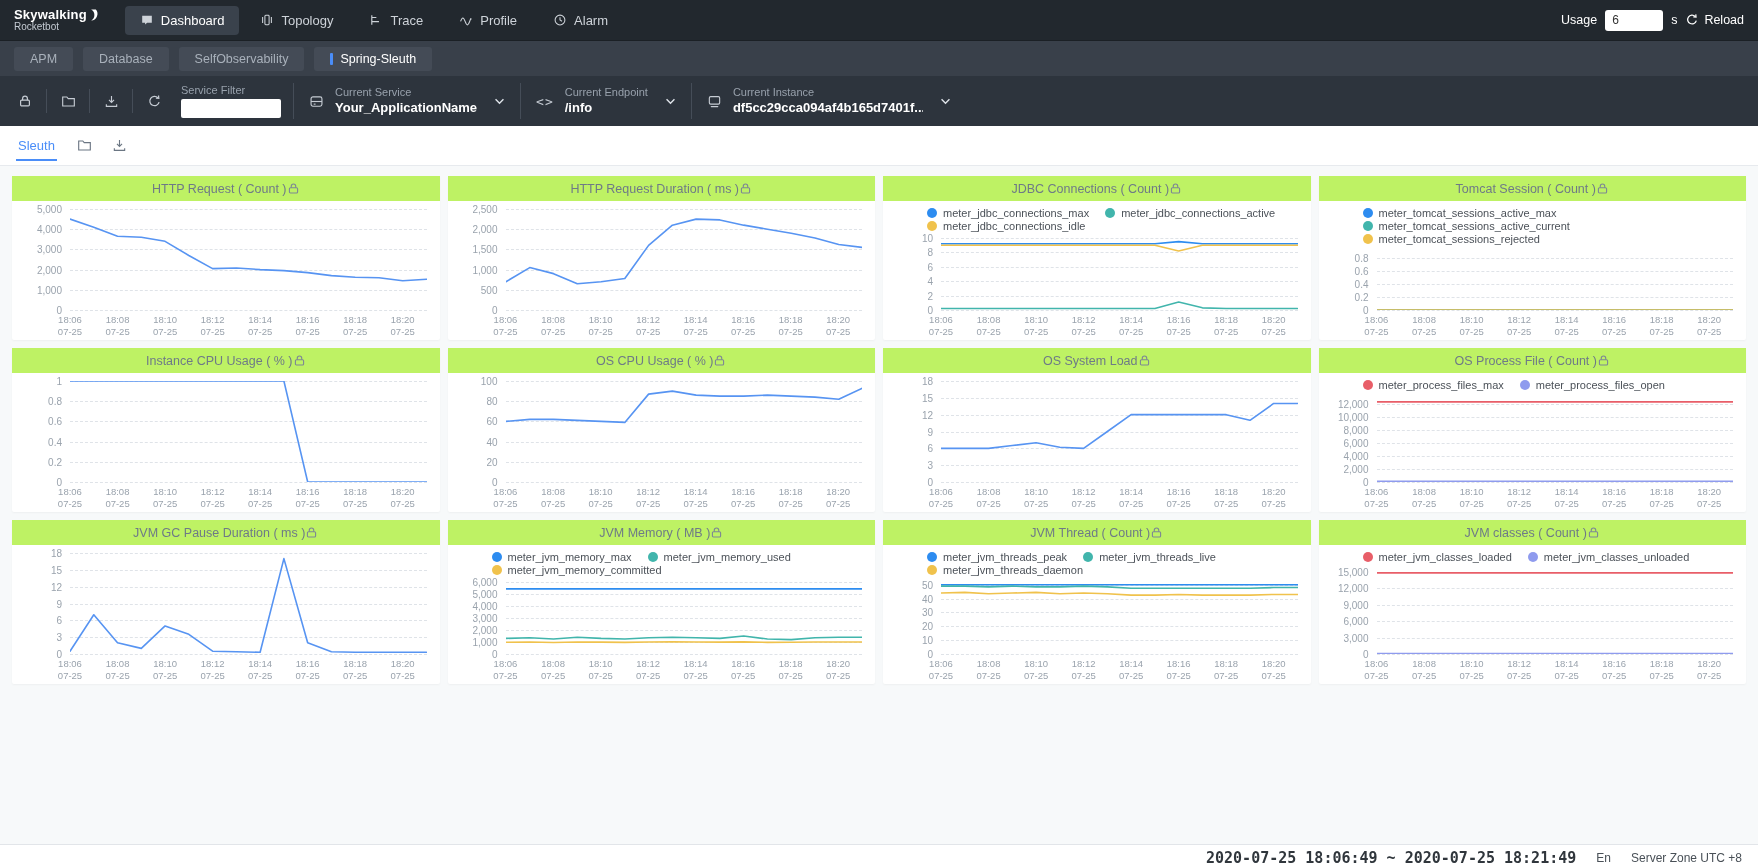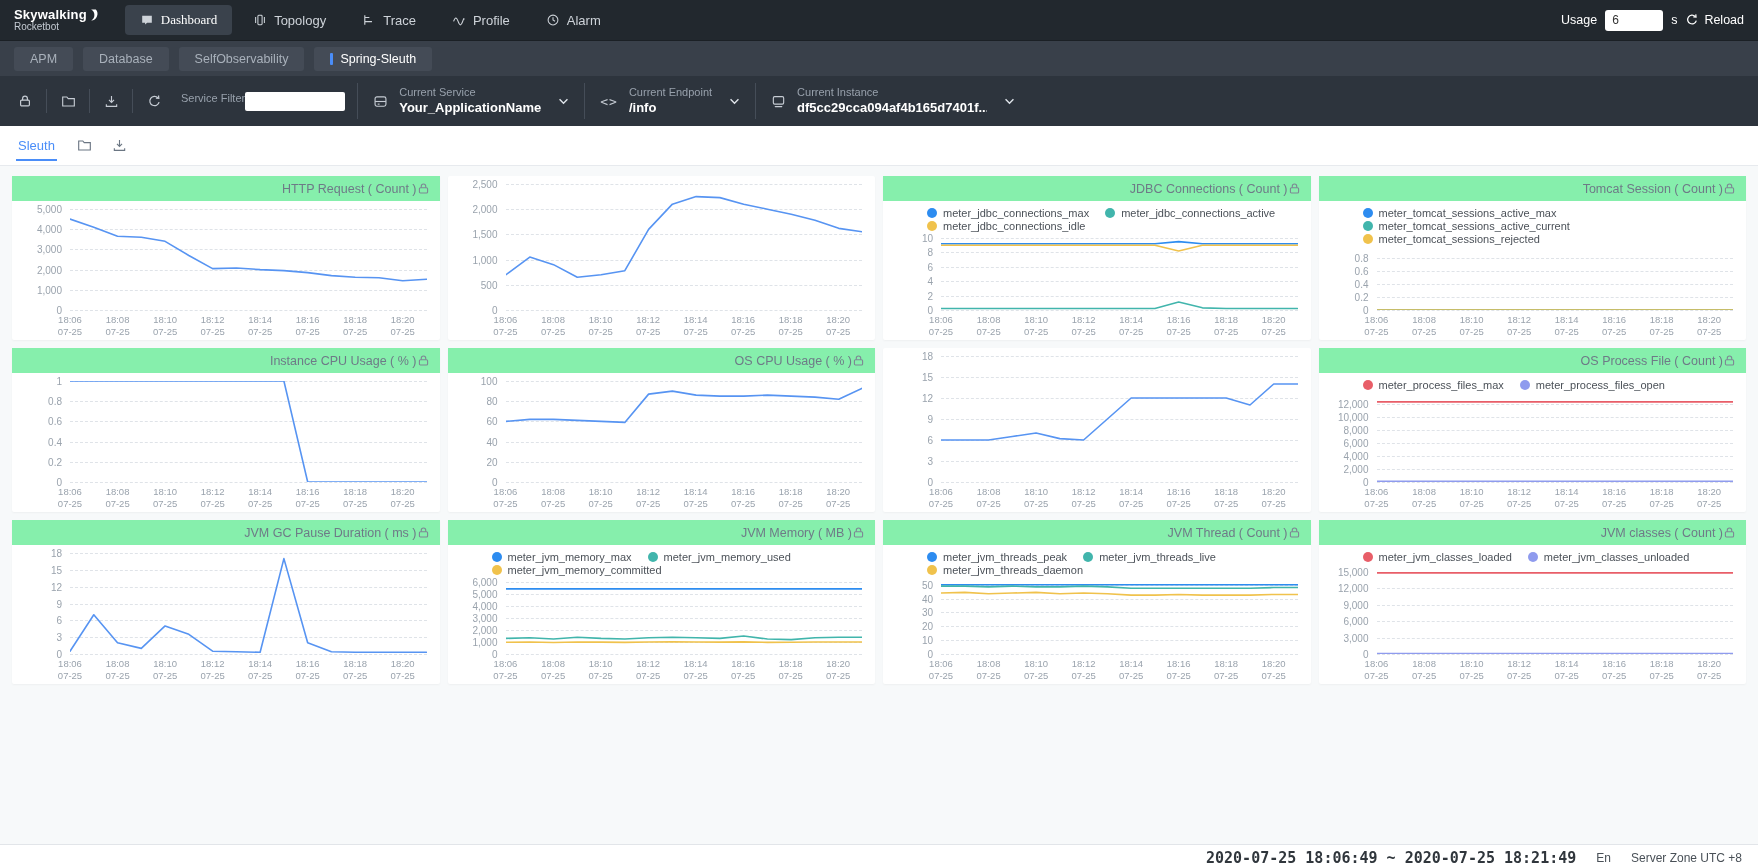--- a/index.html
+++ b/index.html
@@ -10,53 +10,53 @@
     background:#ffffff;
   }
   
   .topnav { height:40px; background:#22282e; display:flex; align-items:center; padding:0 14px; color:#fff; }
   .logo { display:flex; flex-direction:column; justify-content:center; line-height:1.05; margin-right:26px; }
   .logo-row { display:flex; align-items:flex-start; }
   .logo-title { font-weight:bold; font-size:13px; letter-spacing:.2px; }
   .logo-sub { font-size:10px; color:#c3cad2; }
   .topnav-menu { display:flex; align-items:center; gap:6px; }
   .nav-item { display:flex; align-items:center; gap:7px; padding:7px 15px; font-size:13px; color:#ced3d9; border-radius:4px; cursor:pointer; }
-  .nav-item.active { background:#3a424c; color:#fff;font-family:Liberation Serif, serif; }
+  .nav-item.active { background:#3a424c; color:#fff; }
   .nav-icon { display:flex; align-items:center; color:#ced3d9; }
   .topnav-right { margin-left:auto; display:flex; align-items:center; gap:8px; font-size:12.5px; }
   .auto-input { width:58px; height:21px; border:none; border-radius:3px; padding:0 7px; font-size:12px; color:#333; outline:none; }
   .reload-wrap { display:flex; align-items:center; gap:5px; cursor:pointer; }
   
   .dash-tabs { height:36px; background:#39404a; display:flex; align-items:center; gap:10px; padding:0 14px; border-top:1px solid #1b2025; }
   .dash-tab { background:#444b56; color:#a9b1bb; font-size:12.5px; padding:5px 16px; border-radius:3px; display:flex; align-items:center; gap:7px; cursor:pointer; }
   .dash-tab.active { color:#fff; }
   .tab-bar { width:3px; height:12px; background:#4a8df8; border-radius:1px; }
   
   .toolbar { height:50px; background:#2d343d; display:flex; align-items:center; padding:0 8px; color:#c6ccd4; }
   .tool-btn { width:34px; display:flex; justify-content:center; align-items:center; color:#c6ccd4; cursor:pointer; }
   .tdiv { width:1px; height:24px; background:#454d58; margin:0 4px; }
-  .sf { display:flex; margin:0 12px 0 10px; }
+  .sf { display:flex; flex-direction:column; margin:0 12px 0 10px; }
   .sf-label { font-size:11px; color:#98a1ac; margin-bottom:3px; }
   .sf-input { width:100px; height:19px; border:none; border-radius:2px; outline:none; padding:0 5px; font-size:12px; }
   .selector { display:flex; align-items:center; gap:11px; padding:0 15px; border-left:1px solid #454d58; height:36px; cursor:pointer; }
   .sel-icon { color:#c6ccd4; display:flex; align-items:center; }
   .code-glyph { font-family:"DejaVu Sans Mono", monospace; font-size:13px; color:#c6ccd4; letter-spacing:1px; }
   .sel-col { display:flex; flex-direction:column; line-height:1.25; }
   .sel-label { font-size:11px; color:#98a1ac; }
   .sel-value { font-size:13px; color:#ffffff; font-weight:bold; max-width:190px; overflow:hidden; white-space:nowrap; }
   .sel-chevron { color:#dfe4ea; margin-left:6px; display:flex; }
   
   .page-tabs { height:40px; background:#fff; border-bottom:1px solid #e7eaee; display:flex; align-items:center; padding:0 16px; gap:20px; }
   .sleuth-tab { color:#4a8df8; font-size:13px; padding:8px 2px 6px; border-bottom:2px solid #4a8df8; cursor:pointer; }
   .pt-icon { color:#6b7683; display:flex; align-items:center; cursor:pointer; }
   
   .main { background:#f7f9fa; height:678px; padding:10px 12px; }
   #charts-grid { display:grid; grid-template-columns:repeat(4,1fr); gap:8px; }
   .card { background:#fff; height:164px; display:flex; flex-direction:column; border-radius:2px; box-shadow:0 1px 2px rgba(0,0,0,.04); }
-  .card-head { height:25px; flex:0 0 25px; background:#86efac; display:flex; align-items:center; justify-content:flex-end; padding:0 10px; }
+  .card-head { height:25px; flex:0 0 25px; background:#bef264; display:flex; align-items:center; justify-content:center; padding:0 10px; }
   .card-title { font-size:12.5px; color:#6e7a87; }
   .lock { color:#7d8894; display:flex; align-items:center; cursor:pointer; }
   .card-body { flex:1; display:flex; flex-direction:column; padding:2px 8px 1px; min-height:0; }
   .legend { display:flex; flex-wrap:wrap; column-gap:16px; row-gap:1px; padding:4px 0 0 36px; }
   .legend-item { display:flex; align-items:center; gap:6px; font-size:11px; color:#4b5158; cursor:pointer; }
   .dot { width:10px; height:10px; border-radius:50%; flex:0 0 10px; }
   .plot { flex:1; position:relative; min-height:0; }
   .plot-inner { position:absolute; left:2px; right:5px; top:6px; bottom:1px; }
   .ylab { position:absolute; left:0; width:40px; text-align:right; font-size:10px; color:#9aa3ad; transform:translateY(-50%); }
   .gridline { position:absolute; left:48px; right:0; height:0; border-top:1px dashed #dfe3e8; }
@@ -320,20 +320,29 @@
               <div>07-25</div>
             </span>
             <span class="xlab" style="left: 93.3333%;">
               <div>18:20</div>
               <div>07-25</div>
             </span>
           </div>
         </div>
       </div>
       <div class="card">
+        <div class="card-head">
+          <span class="card-title">HTTP Request Duration ( ms )</span>
+          <span class="lock">
+            <svg width="13" height="13" viewBox="0 0 14 14">
+              <rect x="2.6" y="6.2" width="8.8" height="5.6" rx="1.1" fill="none" stroke="currentColor" stroke-width="1.2"></rect>
+              <path d="M4.6 6.2V4.6a2.4 2.4 0 0 1 4.8 0v1.6" fill="none" stroke="currentColor" stroke-width="1.2"></path>
+            </svg>
+          </span>
+        </div>
         <div class="card-body">
           <div class="plot">
             <div class="plot-inner">
               <div class="gridline" style="top: 0%;"></div>
               <div class="ylab" style="top: 0%;">2,500</div>
               <div class="gridline" style="top: 20%;"></div>
               <div class="ylab" style="top: 20%;">2,000</div>
               <div class="gridline" style="top: 40%;"></div>
               <div class="ylab" style="top: 40%;">1,500</div>
               <div class="gridline" style="top: 60%;"></div>
@@ -671,20 +680,29 @@
               <div>07-25</div>
             </span>
             <span class="xlab" style="left: 93.3333%;">
               <div>18:20</div>
               <div>07-25</div>
             </span>
           </div>
         </div>
       </div>
       <div class="card">
+        <div class="card-head">
+          <span class="card-title">OS System Load</span>
+          <span class="lock">
+            <svg width="13" height="13" viewBox="0 0 14 14">
+              <rect x="2.6" y="6.2" width="8.8" height="5.6" rx="1.1" fill="none" stroke="currentColor" stroke-width="1.2"></rect>
+              <path d="M4.6 6.2V4.6a2.4 2.4 0 0 1 4.8 0v1.6" fill="none" stroke="currentColor" stroke-width="1.2"></path>
+            </svg>
+          </span>
+        </div>
         <div class="card-body">
           <div class="plot">
             <div class="plot-inner">
               <div class="gridline" style="top: 0%;"></div>
               <div class="ylab" style="top: 0%;">18</div>
               <div class="gridline" style="top: 16.6667%;"></div>
               <div class="ylab" style="top: 16.6667%;">15</div>
               <div class="gridline" style="top: 33.3333%;"></div>
               <div class="ylab" style="top: 33.3333%;">12</div>
               <div class="gridline" style="top: 50%;"></div>

